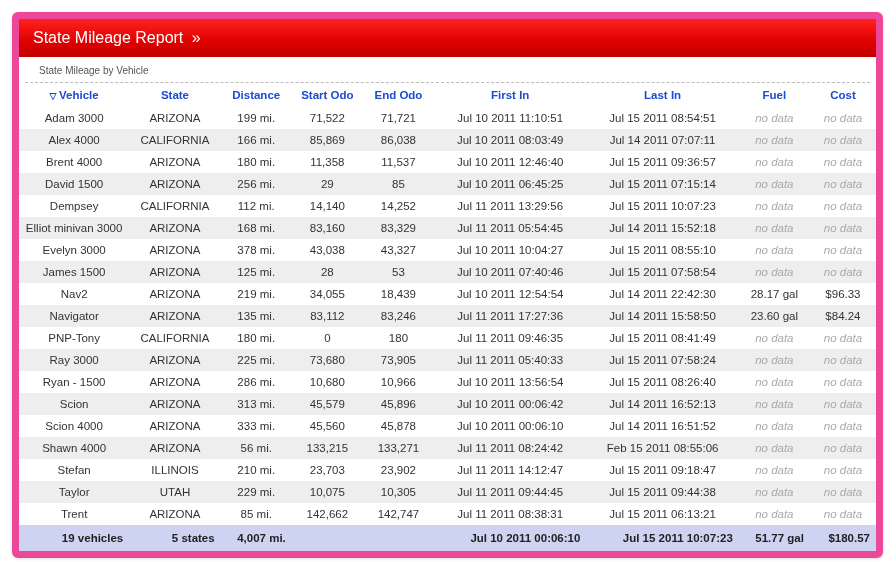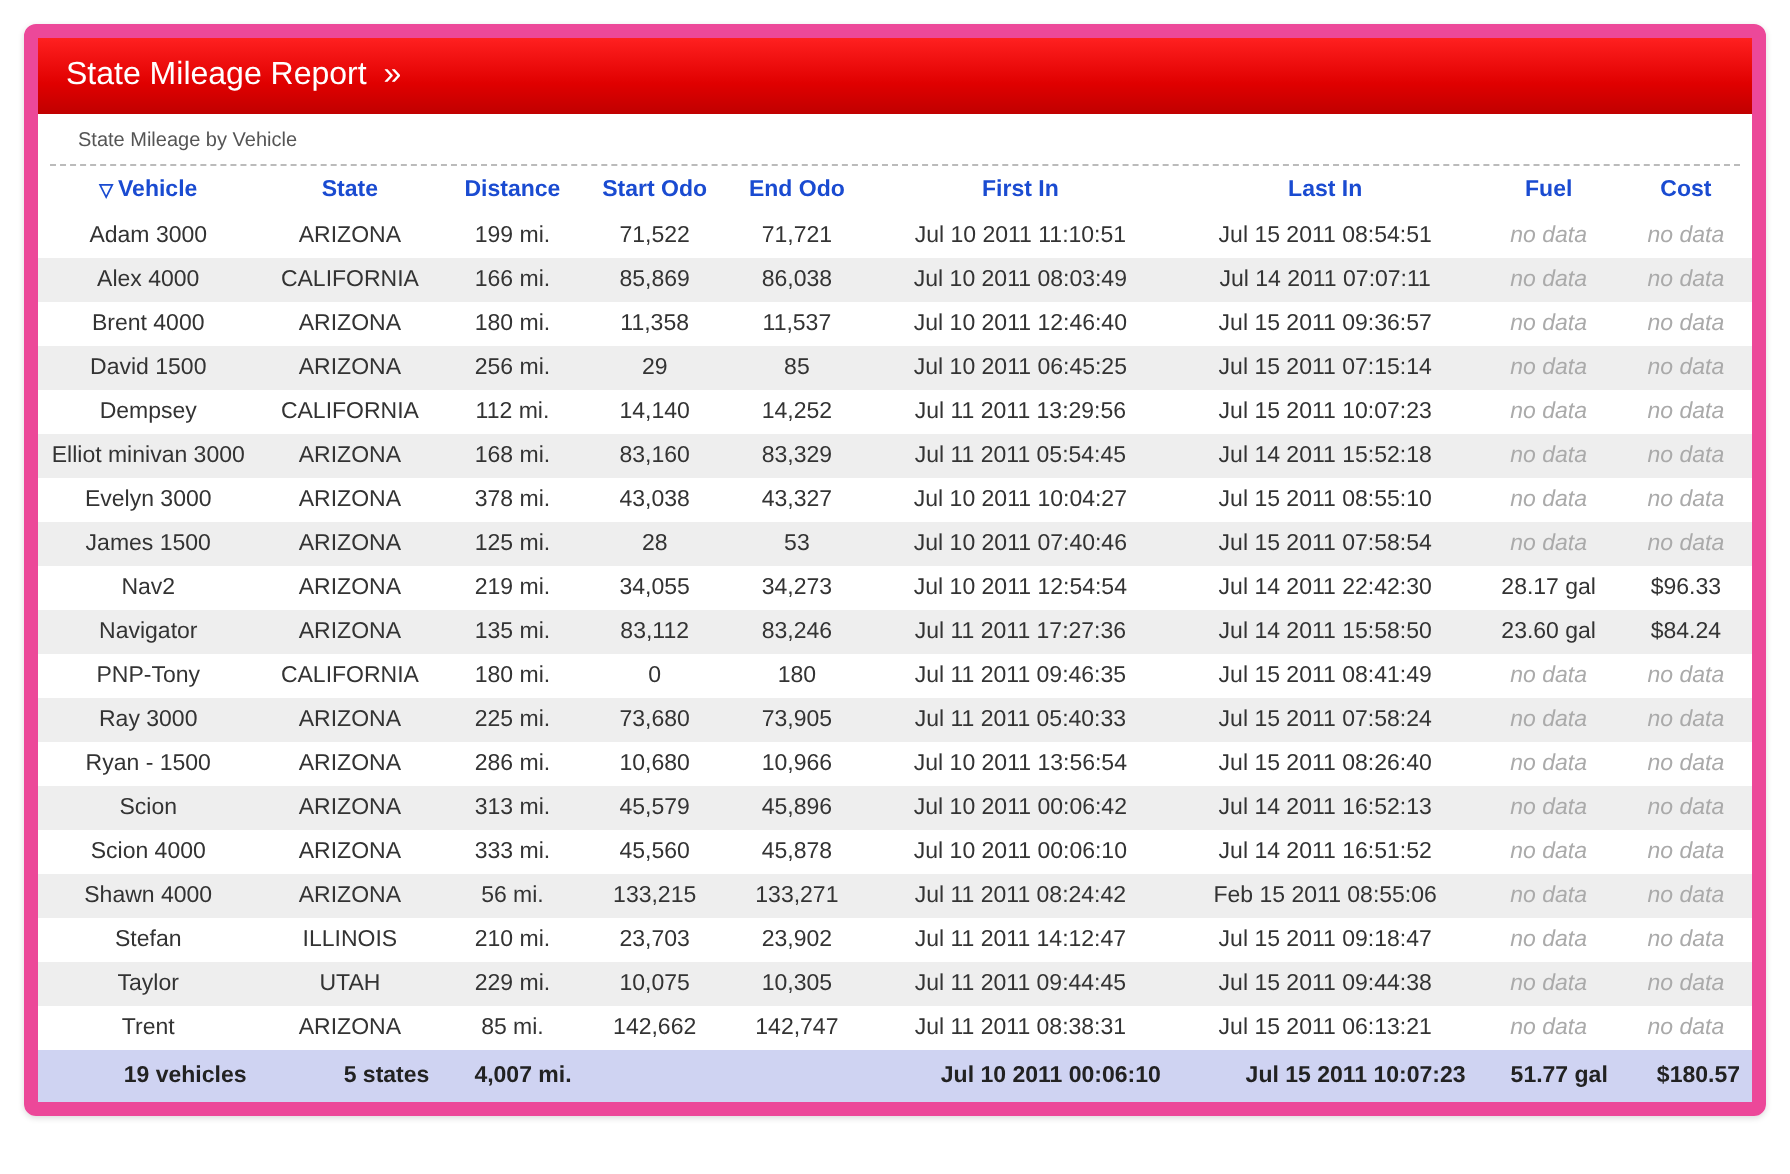--- a/index.html
+++ b/index.html
@@ -190,21 +190,21 @@
           <td>Jul 10 2011 07:40:46</td>
           <td>Jul 15 2011 07:58:54</td>
           <td class="nodata">no data</td>
           <td class="nodata">no data</td>
         </tr>
         <tr>
           <td>Nav2</td>
           <td>ARIZONA</td>
           <td>219 mi.</td>
           <td>34,055</td>
-          <td>34,273</td>
+          <td>18,439</td>
           <td>Jul 10 2011 12:54:54</td>
           <td>Jul 14 2011 22:42:30</td>
           <td>28.17 gal</td>
           <td>$96.33</td>
         </tr>
         <tr>
           <td>Navigator</td>
           <td>ARIZONA</td>
           <td>135 mi.</td>
           <td>83,112</td>

